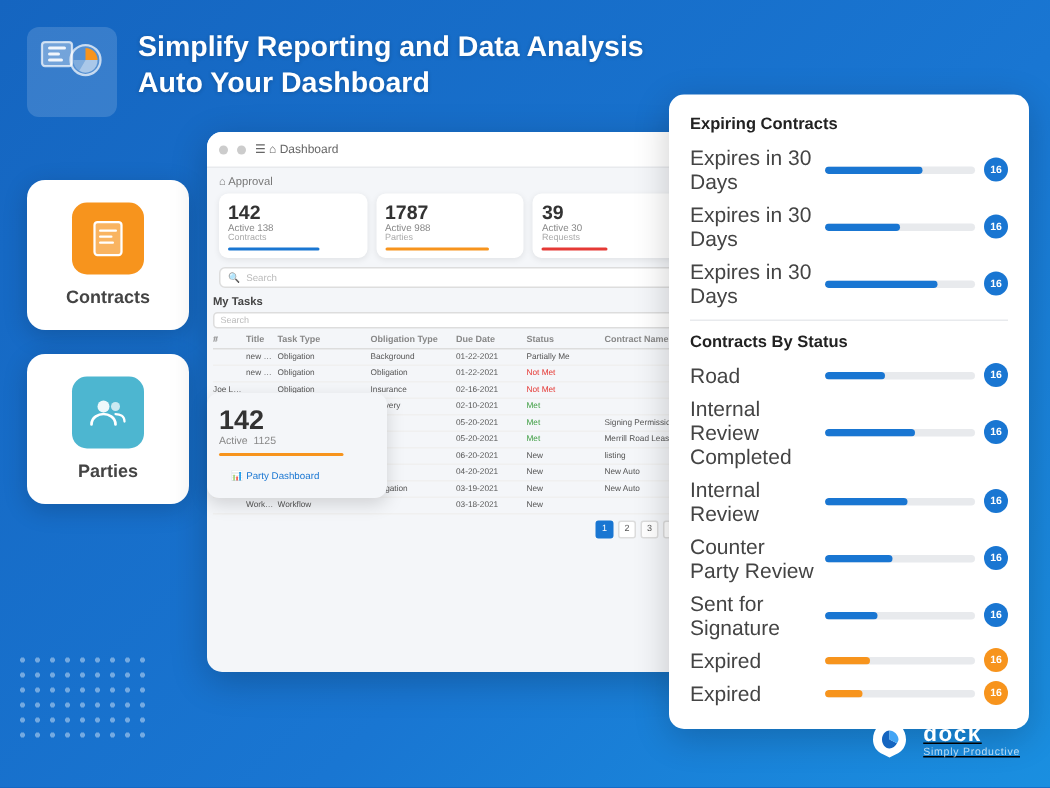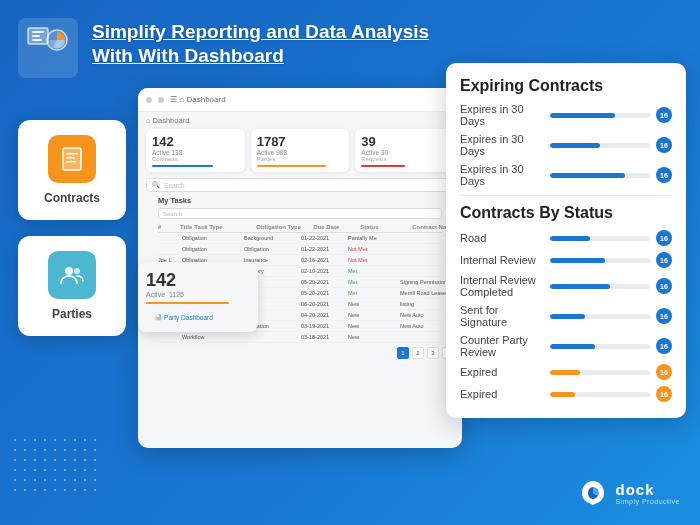--- a/index.html
+++ b/index.html
@@ -44,21 +44,20 @@
       height: 60px;
       background: rgba(255,255,255,0.15);
       border-radius: 8px;
       display: flex;
       align-items: center;
       justify-content: center;
     }
     .header-text {
       color: #fff;
       padding-top: 2px;
-      text-decoration: underline;
     }
     .header-text h1 {
       font-size: 19px;
       font-weight: 700;
       line-height: 1.25;
       text-shadow: 0 1px 3px rgba(0,0,0,0.2);
     }
 
     
     .sidebar-cards {
@@ -178,21 +177,21 @@
       padding: 0 5px;
       gap: 4px;
     }
     .search-box span {
       font-size: 6.5px;
       color: #bbb;
     }
 
     
     .tasks-section {
-      padding: 0 20px;
+      padding: 0 4px;
     }
     .tasks-title {
       font-size: 7.5px;
       font-weight: 600;
       color: #444;
       margin-bottom: 3px;
     }
     .task-search {
       background: #fff;
       border: 1px solid #ddd;
@@ -260,34 +259,34 @@
       top: 63px;
       right: 14px;
       width: 240px;
       background: #fff;
       border-radius: 10px;
       box-shadow: 0 6px 24px rgba(0,0,0,0.2);
       padding: 14px 14px 10px 14px;
     }
 
     .section-title {
-      font-size: 16px;
+      font-size: 11px;
       font-weight: 700;
       color: #222;
       margin-bottom: 8px;
     }
 
     .contract-item {
       display: flex;
       align-items: center;
       justify-content: space-between;
       margin-bottom: 6px;
     }
     .contract-label {
-      font-size: 11px;
+      font-size: 14px;
       color: #444;
       flex: 1;
     }
     .contract-bar-wrap {
       flex: 1.2;
       height: 5px;
       background: #e8eaed;
       border-radius: 3px;
       margin: 0 6px;
       overflow: hidden;
@@ -319,20 +318,21 @@
     }
 
     
     .dock-logo {
       position: absolute;
       bottom: 16px;
       right: 20px;
       display: flex;
       align-items: center;
       gap: 6px;
+      text-decoration: underline;
     }
     .dock-icon {
       width: 32px;
       height: 32px;
     }
     .dock-text {
       color: #fff;
       font-size: 15px;
       font-weight: 700;
       letter-spacing: 1px;
@@ -373,21 +373,21 @@
       <rect x="6" y="13" width="10" height="2" rx="1" fill="rgba(255,255,255,0.9)"></rect>
       <circle cx="31" cy="14" r="10" fill="rgba(255,255,255,0.15)" stroke="rgba(255,255,255,0.7)" stroke-width="1.5"></circle>
       <path d="M31 14 L31 6 A8 8 0 0 1 39 14 Z" fill="#f7941d"></path>
       <path d="M31 14 L39 14 A8 8 0 0 1 26.8 21.2 Z" fill="rgba(255,255,255,0.5)"></path>
       <path d="M31 14 L26.8 21.2 A8 8 0 0 1 23 14 Z" fill="rgba(255,255,255,0.25)"></path>
     </svg>
   </div>
   <div class="header-text">
     <h1>
       <span>Simplify Reporting and Data Analysis</span><br>
-      <span>With With Dashboard</span>
+      <span>Auto Your Dashboard</span>
     </h1>
   </div>
 </div>
 
 <div class="sidebar-cards">
 
   <div class="sidebar-card">
     <div class="card-icon-box orange">
       <svg width="28" height="28" viewBox="0 0 28 28" fill="none">
         <rect x="5" y="3" width="18" height="22" rx="2" fill="rgba(255,255,255,0.3)" stroke="white" stroke-width="1.5"></rect>
@@ -411,21 +411,21 @@
     <span class="card-label">Parties</span>
   </div>
 </div>
 
 <div class="dashboard-panel">
   <div class="dash-topbar">
     <div class="dash-topbar-dot"></div>
     <div class="dash-topbar-dot"></div>
     <span class="dash-topbar-text">☰  ⌂  Dashboard</span>
   </div>
-  <div class="dash-breadcrumb">⌂ Dashboard</div>
+  <div class="dash-breadcrumb">⌂ Approval</div>
 
   <div class="stats-row">
     <div class="stat-card">
       <div class="stat-number">142</div>
       <div class="stat-sub">Active  138</div>
       <div class="stat-card-label">Contracts</div>
       <div class="stat-bar blue"></div>
     </div>
     <div class="stat-card">
       <div class="stat-number">1787</div>
@@ -609,44 +609,44 @@
   <div class="section-title">Contracts By Status</div>
   <div id="status-list">
       <div class="contract-item">
     <span class="contract-label">Road</span>
     <div class="contract-bar-wrap">
       <div class="contract-bar-fill blue" style="width:40%"></div>
     </div>
     <div class="contract-badge blue">16</div>
   </div>
       <div class="contract-item">
+    <span class="contract-label">Internal Review Completed</span>
+    <div class="contract-bar-wrap">
+      <div class="contract-bar-fill blue" style="width:60%"></div>
+    </div>
+    <div class="contract-badge blue">16</div>
+  </div>
+      <div class="contract-item">
     <span class="contract-label">Internal Review</span>
     <div class="contract-bar-wrap">
       <div class="contract-bar-fill blue" style="width:55%"></div>
     </div>
     <div class="contract-badge blue">16</div>
   </div>
       <div class="contract-item">
-    <span class="contract-label">Internal Review Completed</span>
-    <div class="contract-bar-wrap">
-      <div class="contract-bar-fill blue" style="width:60%"></div>
+    <span class="contract-label">Counter Party Review</span>
+    <div class="contract-bar-wrap">
+      <div class="contract-bar-fill blue" style="width:45%"></div>
     </div>
     <div class="contract-badge blue">16</div>
   </div>
       <div class="contract-item">
     <span class="contract-label">Sent for Signature</span>
     <div class="contract-bar-wrap">
       <div class="contract-bar-fill blue" style="width:35%"></div>
-    </div>
-    <div class="contract-badge blue">16</div>
-  </div>
-      <div class="contract-item">
-    <span class="contract-label">Counter Party Review</span>
-    <div class="contract-bar-wrap">
-      <div class="contract-bar-fill blue" style="width:45%"></div>
     </div>
     <div class="contract-badge blue">16</div>
   </div>
       <div class="contract-item">
     <span class="contract-label">Expired</span>
     <div class="contract-bar-wrap">
       <div class="contract-bar-fill orange" style="width:30%"></div>
     </div>
     <div class="contract-badge orange">16</div>
   </div>

